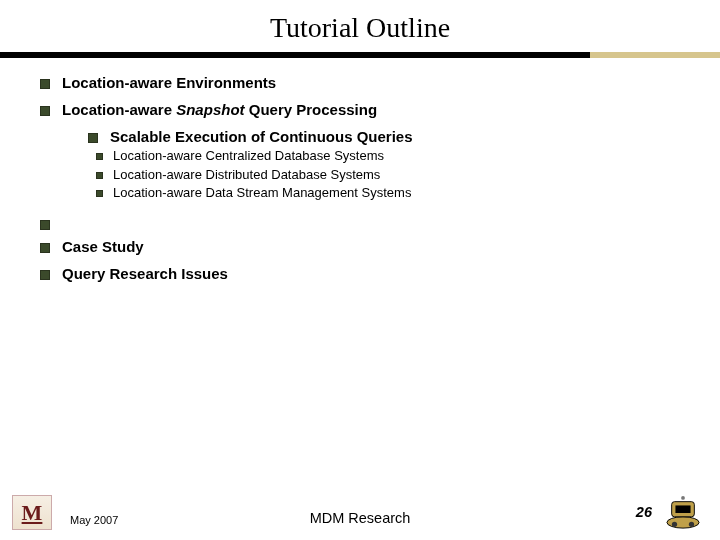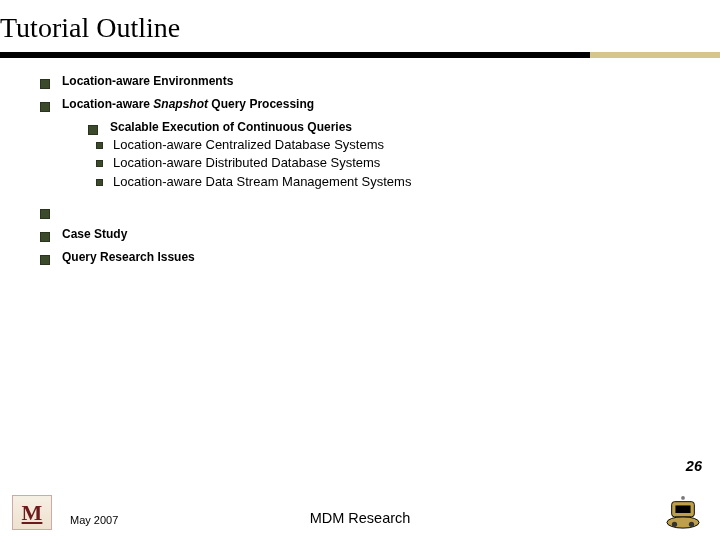--- a/index.html
+++ b/index.html
@@ -1,48 +1,48 @@
 <!DOCTYPE html>
 <html><head>
 <meta charset="utf-8">
 <style>
   * { margin: 0; padding: 0; box-sizing: border-box; }
   html, body { width: 720px; height: 540px; background: #fff; font-family: Arial, Helvetica, sans-serif; color: #000; }
   .slide { position: relative; width: 720px; height: 540px; }
   .title {
     font-family: "Times New Roman", Times, serif;
-    font-size: 28px; padding: 12px 0 8px 0; font-weight: 400;
+    font-size: 28px; text-align: center; padding: 12px 0 8px 0; font-weight: 400;
   }
   .hr-band {
     width: 720px; height: 6px;
     background: linear-gradient(to right, #000 0%, #000 82%, #d6c58d 82%, #d6c58d 100%);
     margin-bottom: 16px;
   }
   .content { padding: 0 40px 0 40px; }
   .item-l1, .item-l2 { display: flex; align-items: flex-start; }
   .item-l1 { margin: 8px 0 8px 0; }
   .item-l1.compact { margin-bottom: 2px; padding-left: 48px; }
   .item-l2 { margin: 2px 0 2px 56px; }
   .sqbul-1 { width: 10px; height: 10px; background: #3b4a2b; border: 1px solid #2a331e; flex: 0 0 auto; margin-top: 5px; margin-right: 12px; }
   .sqbul-2 { width: 7px; height: 7px; background: #3b4a2b; border: 1px solid #2a331e; flex: 0 0 auto; margin-top: 5px; margin-right: 10px; }
-  .l1-text { font-size: 12px; font-weight: 700; line-height: 1.25; }
+  .l1-text { font-size: 15px; font-weight: 700; line-height: 1.25; }
   .l2-text { font-size: 13px; font-weight: 400; line-height: 1.25; }
   .em { font-style: italic; }
   .footer {
     position: absolute; left: 0; right: 0; bottom: 10px;
     display: flex; align-items: flex-end; justify-content: space-between;
     padding: 0 18px 0 12px;
   }
   .footer-left { display: flex; align-items: flex-end; gap: 18px; }
   .footer-date { font-size: 11px; padding-bottom: 4px; }
   .footer-center {
     position: absolute; left: 50%; transform: translateX(-50%); bottom: 4px;
     font-size: 14.5px;
   }
-  .footer-right { display: flex; align-items: flex-end; gap: 12px; flex-direction: column; }
+  .footer-right { display: flex; align-items: flex-end; gap: 12px; }
   .page-num { font-size: 14.5px; font-weight: 700; font-style: italic; padding-bottom: 10px; }
   
   .logo-mn { width: 40px; height: 35px; border: 1px solid #caa; background: linear-gradient(#f6efe4,#eee2cf); display:flex; align-items:center; justify-content:center; }
   .logo-mn-inner { font-family: Georgia, serif; font-weight: 700; font-size: 22px; color: #6b1b1b; text-decoration: underline; }
   
   .logo-pu { width: 38px; height: 34px; display:flex; align-items:center; justify-content:center; }
   .logo-pu svg { width: 38px; height: 34px; }
 </style>
 </head>
 <body>

